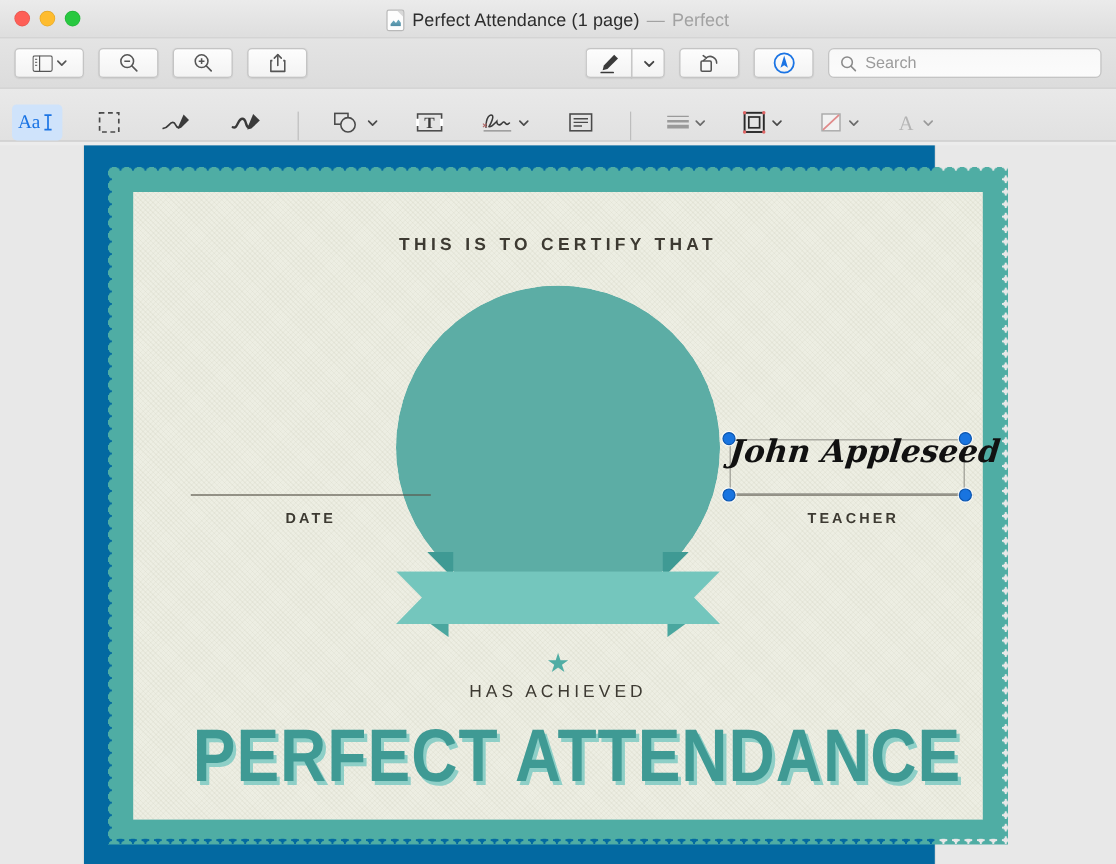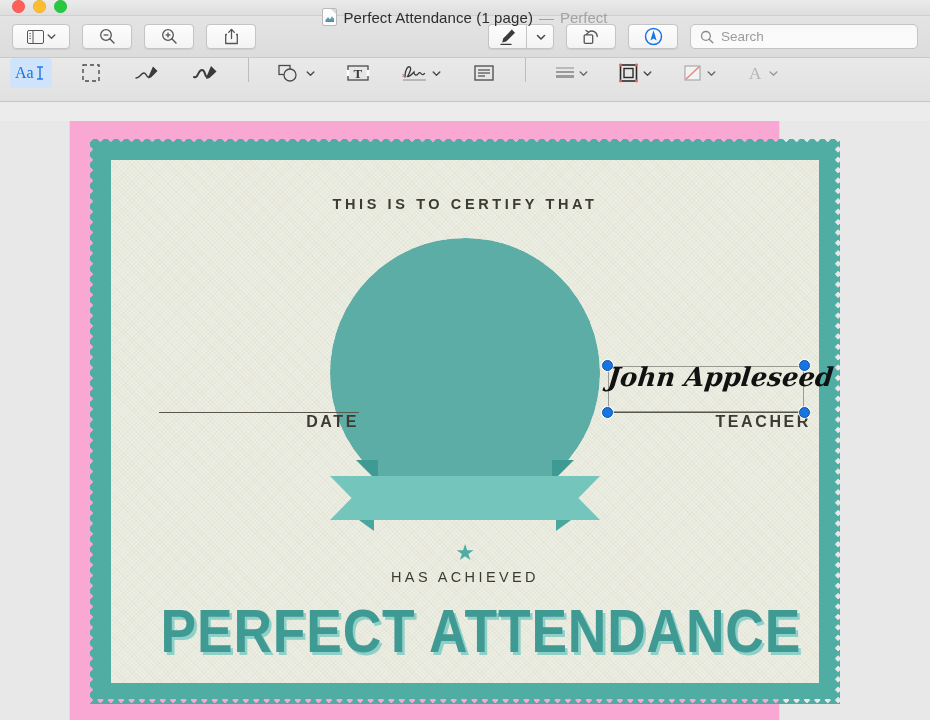--- a/index.html
+++ b/index.html
@@ -9,24 +9,24 @@
     font-family: "Liberation Sans", sans-serif;
     background: #ffffff;
   }
 
   
   .window { position: relative; width: 930px; height: 720px; background: #ececec; }
 
   
   .titlebar {
     position: relative;
-    height: 16px;
+    height: 32px;
     background: linear-gradient(#ebebeb, #dedede);
     border-bottom: 1px solid #cfcfcf;
-    display: flex; align-items: flex-start;
+    display: flex; align-items: center;
   }
   .traffic { display: flex; gap: 8px; margin-left: 12px; }
   .light { width: 13px; height: 13px; border-radius: 50%; display: block; }
   .light.red    { background: #fe5f57; box-shadow: inset 0 0 0 .5px rgba(0,0,0,.12); }
   .light.yellow { background: #febc2e; box-shadow: inset 0 0 0 .5px rgba(0,0,0,.12); }
   .light.green  { background: #28c840; box-shadow: inset 0 0 0 .5px rgba(0,0,0,.12); }
 
   .title-group {
     position: absolute; left: 0; right: 0; top: 0; height: 34px;
     display: flex; align-items: center; justify-content: center; gap: 6px;
@@ -78,39 +78,39 @@
     border: 1px solid #c4c4c4; border-radius: 5px;
     display: flex; align-items: center; gap: 7px; padding: 0 9px;
     color: #9b9b9b; font-size: 13.5px;
   }
 
   
   .markupbar {
     height: 44px;
     background: linear-gradient(#e9e9e9, #e1e1e1);
     border-bottom: 1px solid #c6c6c6;
-    display: flex; align-items: flex-start; gap: 12px; padding: 0 10px;
+    display: flex; align-items: flex-end; gap: 12px; padding: 0 10px;
   }
   .mbtn {
     height: 30px; min-width: 34px;
     display: inline-flex; align-items: center; justify-content: center;
     gap: 3px; border-radius: 4px; margin-right: 10px; cursor: default;
     padding: 0 4px;
   }
   .mbtn.active { background: #cfe3fb; }
   .msep { width: 1px; height: 24px; background: #bdbdbd; margin: 0 12px 0 2px; }
 
   
   .content {
     position: absolute; left: 0; top: 121px; right: 0; bottom: 0;
     background: #e8e8e8; overflow: hidden;
   }
   .page {
     position: absolute; left: 70px; top: 0; width: 709px; bottom: 0;
-    background: #f9a8d4;
+    background: #0369a1;
     box-shadow: 0 0 0 1px rgba(0,0,0,.05);
   }
 
   
   .cert {
     position: absolute; left: 20px; top: 18px; width: 750px; height: 565px;
   }
   .cert-border {
     position: absolute; inset: 0;
     background: #4fada4;
@@ -222,22 +222,22 @@
     color: #3f9a94;
     transform: scaleX(.86);
     text-shadow: 3px 3px 0 #8ecfc7;
     white-space: nowrap;
   }
 
   
   .sig-block { position: absolute; width: 200px; }
   .sig-line { height: 1px; background: #5a564b; width: 100%; }
   .sig-label {
-    text-align: right; font-size: 16px; letter-spacing: 2.6px;
-    font-weight: 700; color: #3d3a32; margin-top: 0;
+    text-align: center; font-size: 12px; letter-spacing: 2.6px;
+    font-weight: 700; color: #3d3a32; margin-top: 12px;
   }
   .sig-date  { left: 48px;  top: 252px; }
   .sig-teach { left: 500px; top: 252px; }
 
   
   .sig-selection {
     position: absolute; left: 608px; top: 366px; width: 196px; height: 46px;
   }
   .sig-box {
     position: absolute; inset: 0;

